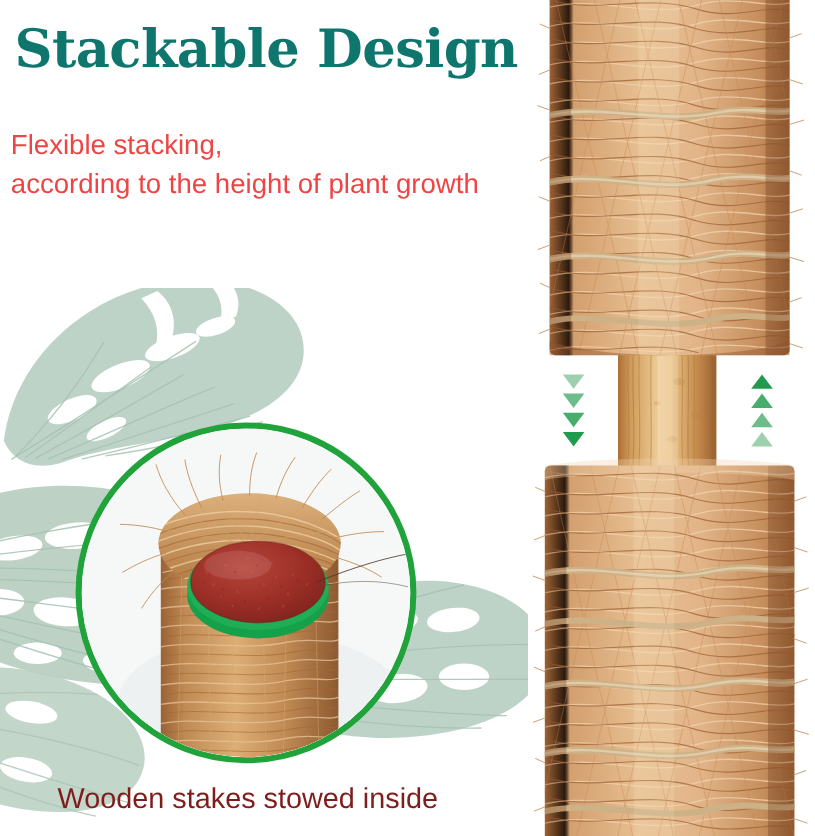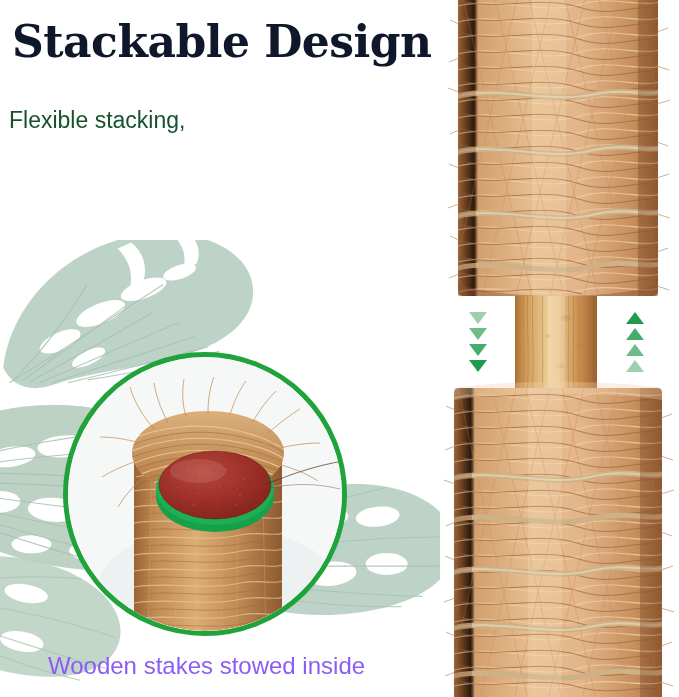--- a/index.html
+++ b/index.html
@@ -13,35 +13,35 @@
   
   .leaf-layer{position:absolute;left:-30px;top:240px;width:470px;height:460px;pointer-events:none;}
   .leaf-layer svg{display:block;width:100%;height:100%;}
 
   
   .headline{
     position:absolute;left:12px;top:18px;
     font-family:"DejaVu Serif", serif;
     font-weight:bold;
     font-size:44px;line-height:48px;
-    color:#0f172a;
+    color:#0f766e;
     letter-spacing:-0.5px;
     white-space:nowrap;
   }
   .subcopy{
     position:absolute;left:9px;top:104px;width:440px;
     font-family:"Liberation Sans", sans-serif;
-    font-size:23px;line-height:33px;color:#14532d;
+    font-size:23px;line-height:33px;color:#ef4444;
   }
   .subcopy div{white-space:nowrap;}
 
   .caption{
     position:absolute;left:48px;top:652px;
     font-family:"Liberation Sans", sans-serif;
-    font-size:24px;line-height:28px;color:#8b5cf6;
+    font-size:24px;line-height:28px;color:#7f1d1d;
     white-space:nowrap;
   }
 
   
   .detail-circle{
     position:absolute;left:63px;top:352px;width:284px;height:284px;
     border-radius:50%;
     border:5px solid #1fa33a;
     background:
       radial-gradient(circle at 42% 30%, #fdfdfd 0%, #f3f5f6 55%, #e9eced 100%);
@@ -154,20 +154,21 @@
           <path d="M14,86 C62,98 124,110 172,112"></path>
         </g>
       </g>
     </svg>
   </div>
 
   <div class="headline">Stackable Design</div>
 
   <div class="subcopy">
     <div>Flexible stacking,</div>
+    <div>according to the height of plant growth</div>
   </div>
 
   <div class="detail-circle">
     <div class="dc-inner">
       <svg viewBox="0 0 284 284" xmlns="http://www.w3.org/2000/svg">
         <defs>
           <linearGradient id="poleBody" x1="0" y1="0" x2="1" y2="0">
             <stop offset="0%" stop-color="#9a6236"></stop>
             <stop offset="14%" stop-color="#c08b54"></stop>
             <stop offset="42%" stop-color="#dcae76"></stop>

